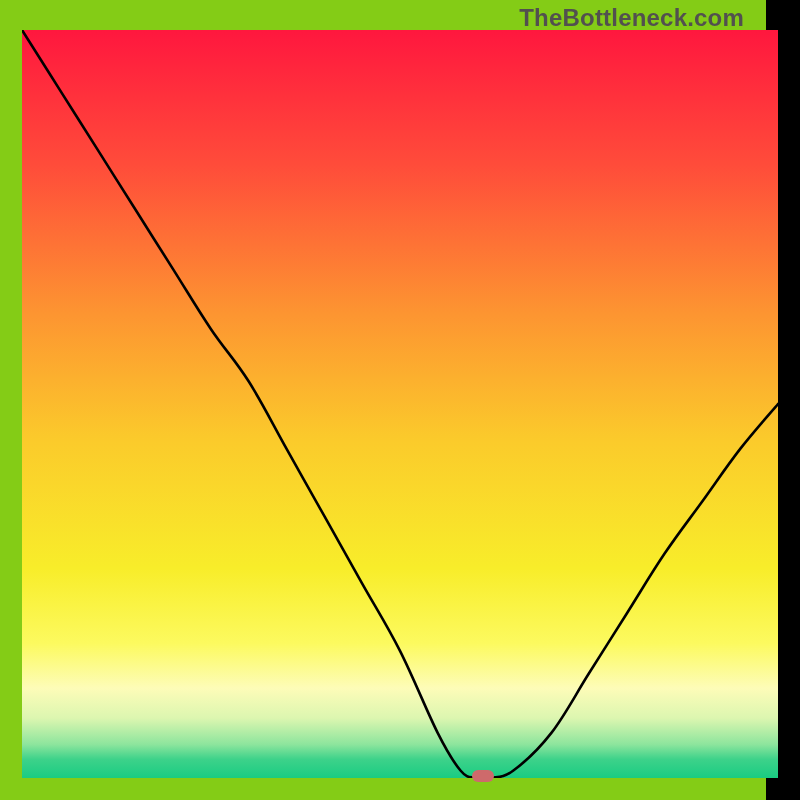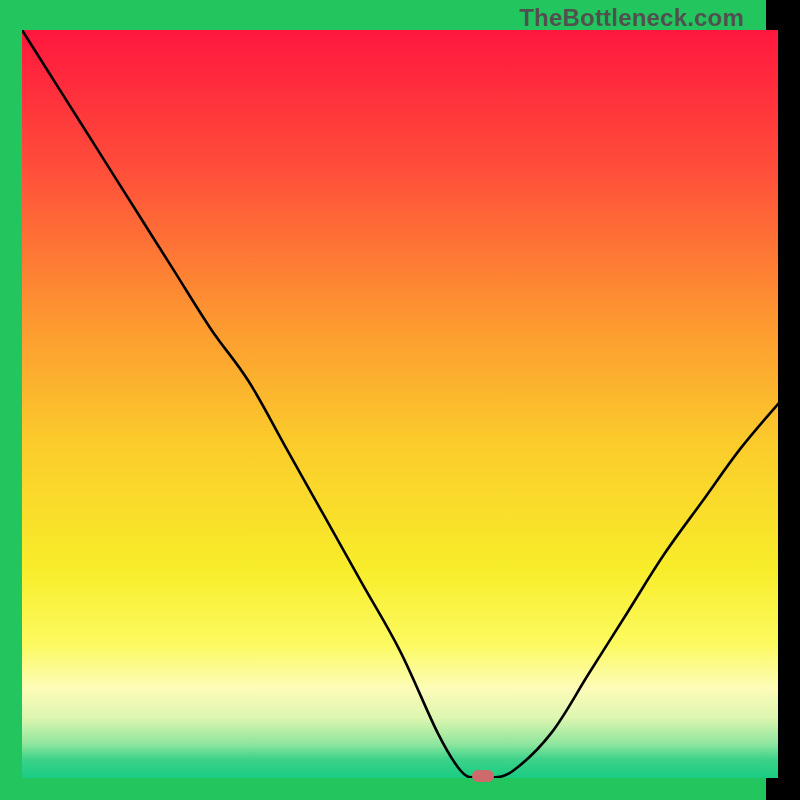--- a/index.html
+++ b/index.html
@@ -1,21 +1,21 @@
 <!DOCTYPE html>
 <html><head>
 <meta charset="utf-8">
 <style>
   * { margin: 0; padding: 0; box-sizing: border-box; }
   html, body { width: 800px; height: 800px; overflow: hidden; background: #000; }
   .container {
     position: relative;
     width: 766px;
     height: 800px;
-    background: #22c55e;
+    background: #84cc16;
   }
   .watermark {
     position: absolute;
     top: 4px;
     right: 22px;
     font-family: Arial, Helvetica, sans-serif;
     font-size: 24px;
     font-weight: 600;
     color: #52504f;
     letter-spacing: 0.2px;

